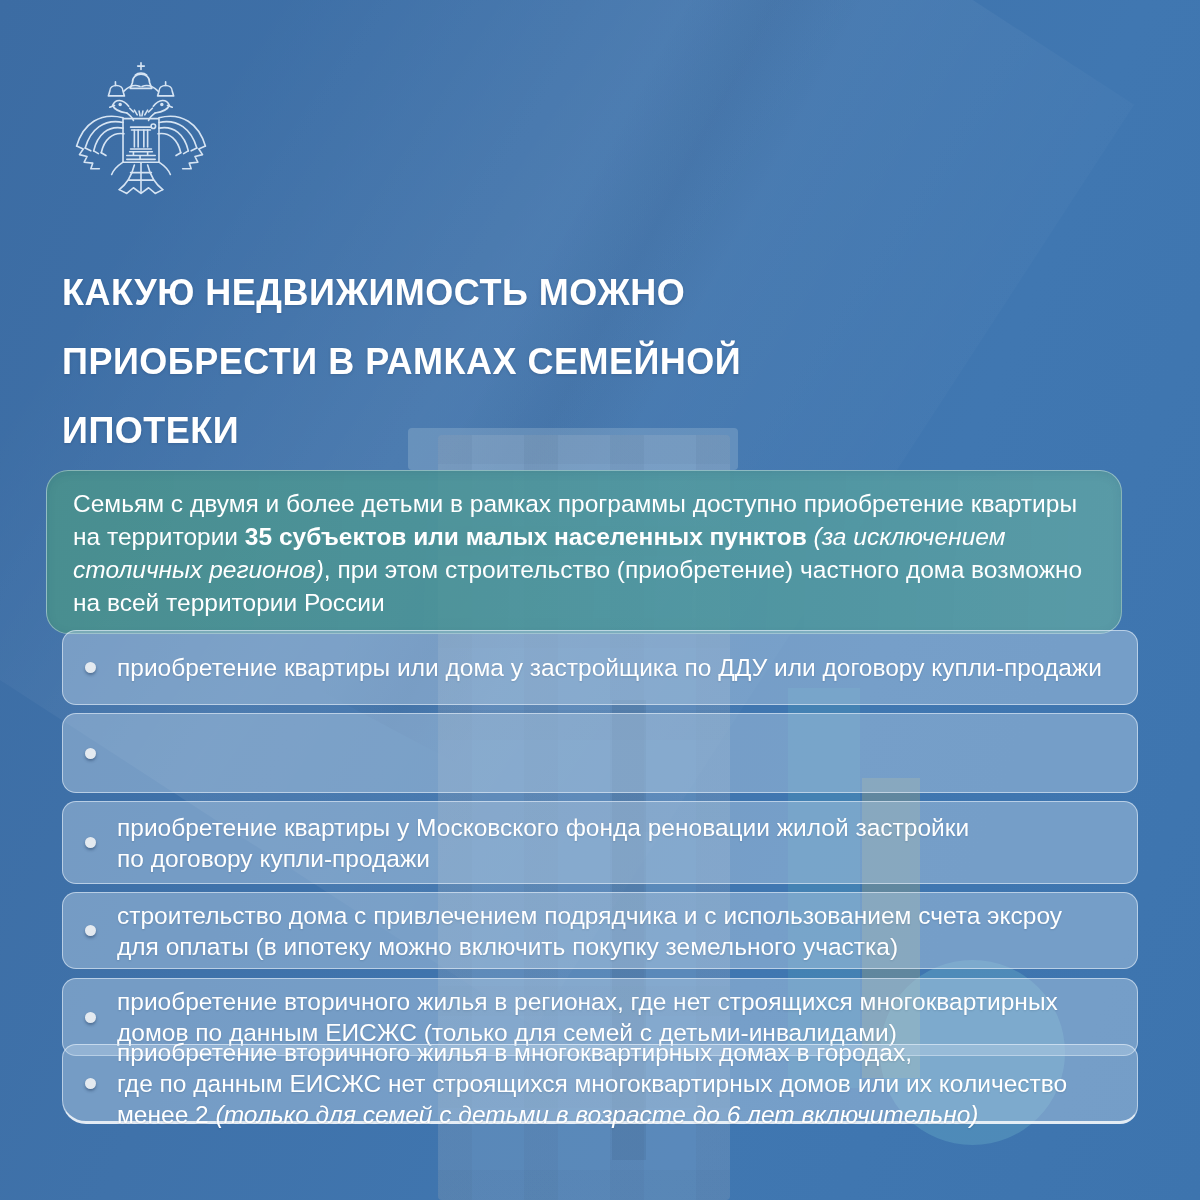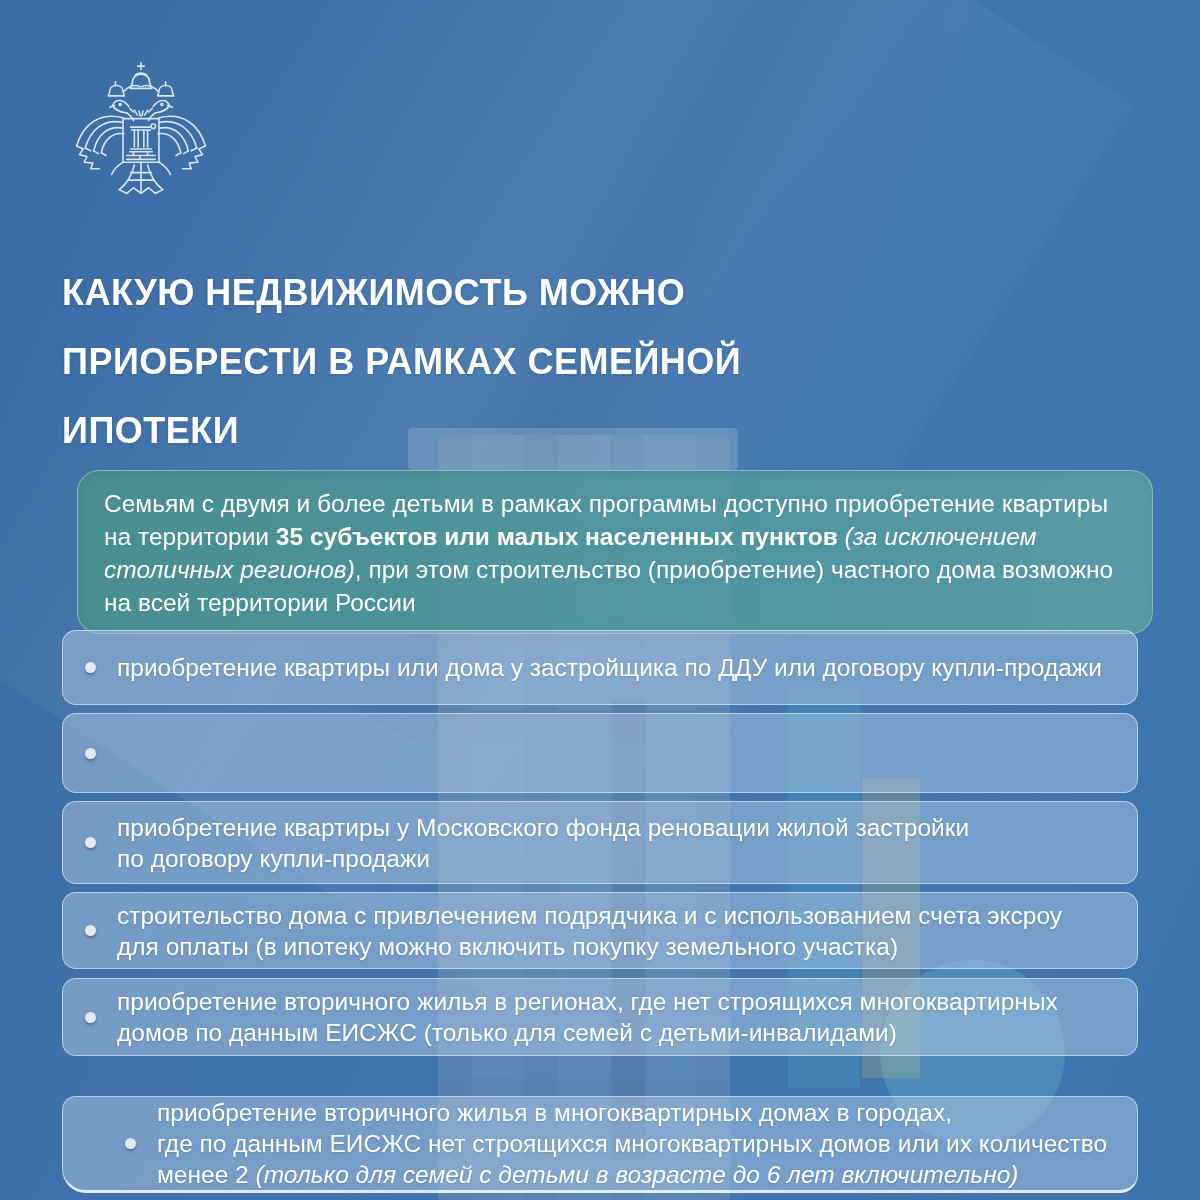--- a/index.html
+++ b/index.html
@@ -47,21 +47,21 @@
   
   .title{
     position:absolute;left:62px;top:258px;width:1090px;
     font-size:36px;line-height:69px;font-weight:700;color:#ffffff;
     letter-spacing:0.5px;white-space:pre-line;margin:0;
     text-shadow:0 1px 3px rgba(10,30,60,0.18);
   }
 
   
   .intro-card{
-    position:absolute;left:77px;top:470px;width:1076px;min-height:140px;box-sizing:border-box;
+    position:absolute;left:46px;top:470px;width:1076px;min-height:140px;box-sizing:border-box;
     padding:16px 26px 14px 26px;border-radius:22px;
     background:linear-gradient(92deg,rgba(74,146,140,0.88) 0%,rgba(78,152,156,0.85) 55%,rgba(96,164,164,0.80) 100%);
     border:1px solid rgba(255,255,255,0.35);
     box-shadow:0 2px 10px rgba(20,50,90,0.10) inset;
   }
   .intro-text{margin:0;font-size:24.5px;line-height:33px;color:#ffffff;white-space:pre-line;}
   .intro-text .bold{font-weight:700;}
   .intro-text .ital{font-style:italic;}
 
   
@@ -70,22 +70,22 @@
     display:flex;align-items:center;
     background:rgba(185,208,230,0.45);
     border:1px solid rgba(240,248,255,0.55);
     border-radius:14px;
   }
   .item-1{top:630px;height:75px;}
   .item-2{top:713px;height:80px;}
   .item-3{top:801px;height:83px;}
   .item-4{top:892px;height:77px;}
   .item-5{top:978px;height:78px;}
-  .item-6{top:1096px;height:97px;border-bottom:3px solid rgba(255,255,255,0.8);
-          border-bottom-left-radius:24px;border-bottom-right-radius:18px;padding-left:40px;}
+  .item-6{top:1044px;height:80px;border-bottom:3px solid rgba(255,255,255,0.8);
+          border-bottom-left-radius:24px;border-bottom-right-radius:18px;}
   .bullet{
     width:11px;height:11px;border-radius:50%;flex-shrink:0;
     margin:0 21px 0 22px;background:#e4eaf0;
     box-shadow:0 2px 3px rgba(30,55,90,0.45);
   }
   .item-text{
     margin:0;font-size:24.5px;line-height:31px;color:#ffffff;
     white-space:pre-line;text-shadow:0 1px 2px rgba(15,40,70,0.15);
   }
   .item-text .ital{font-style:italic;}

